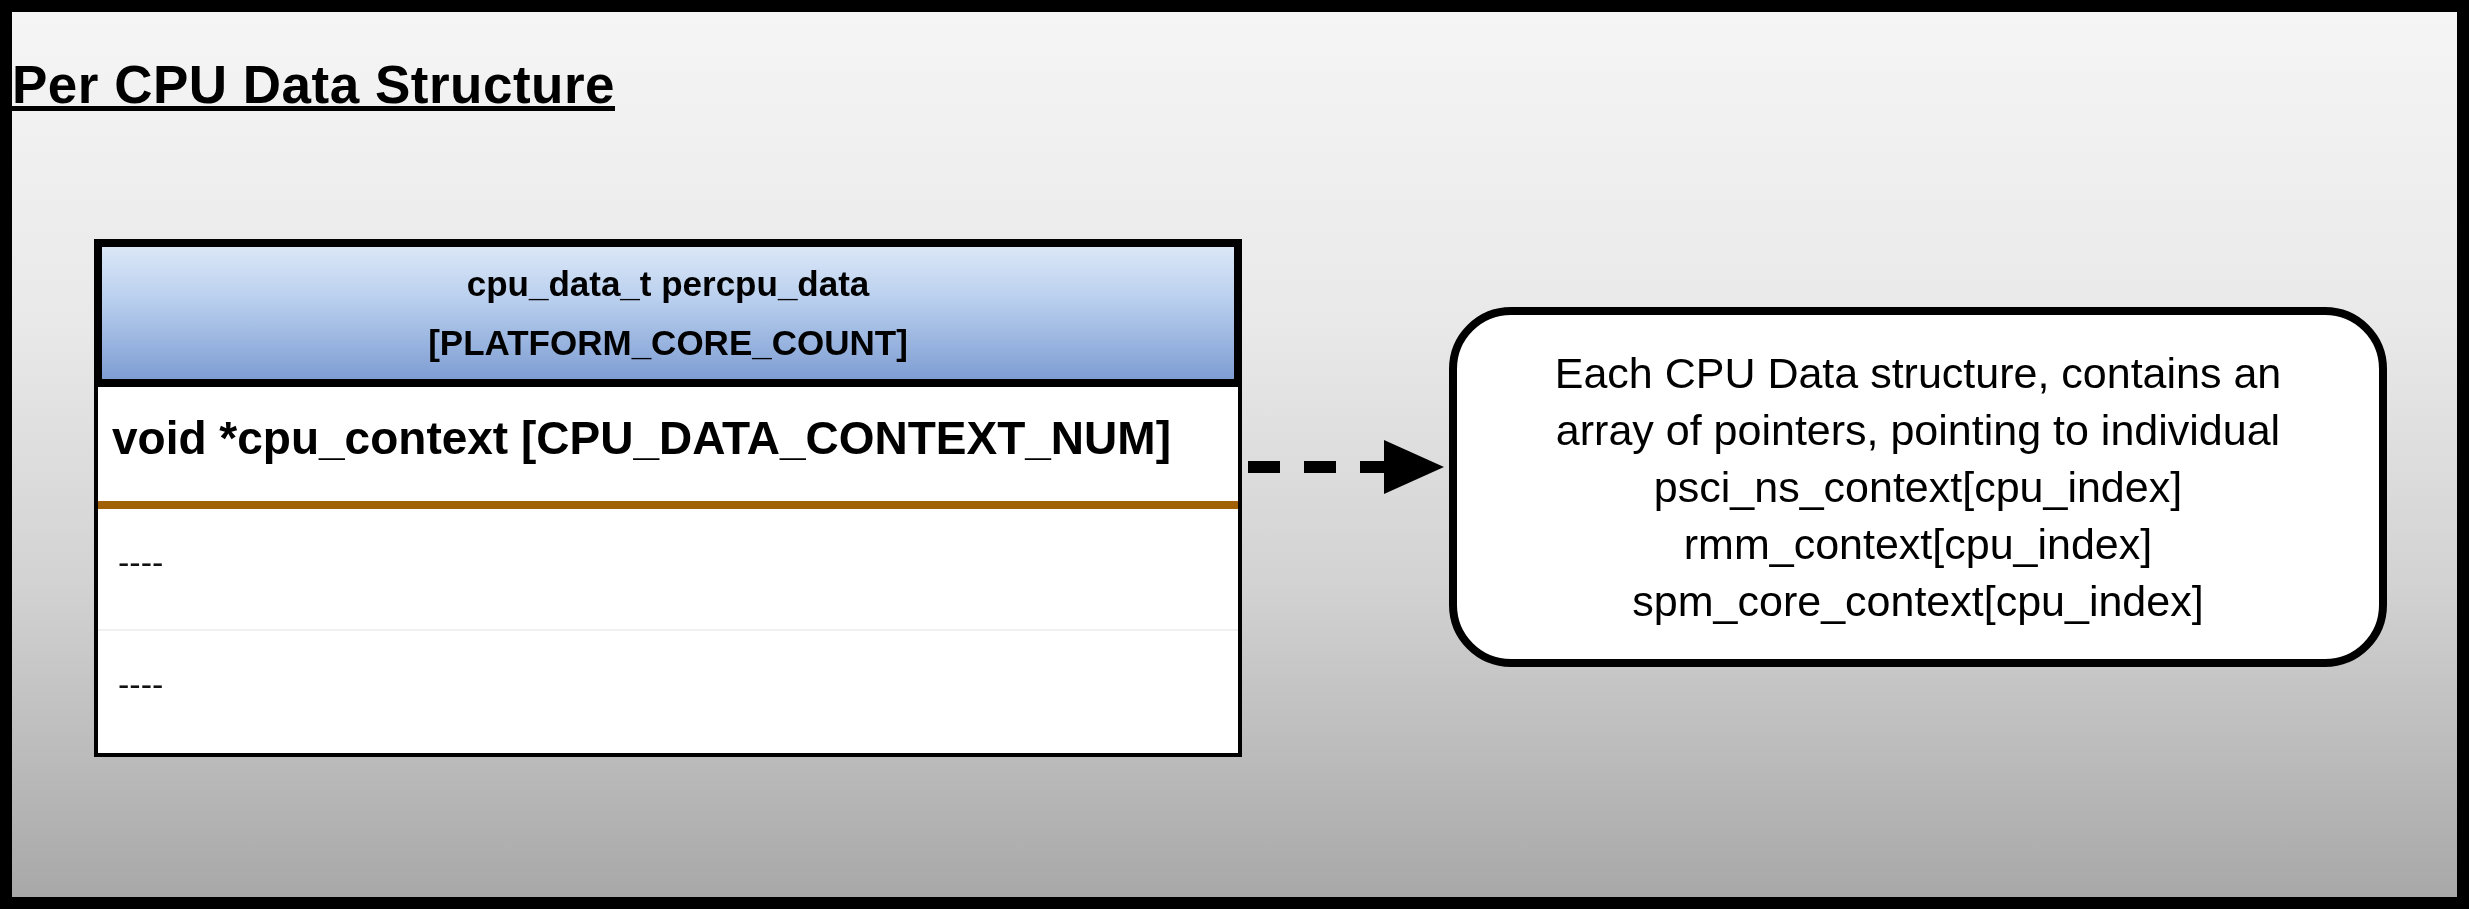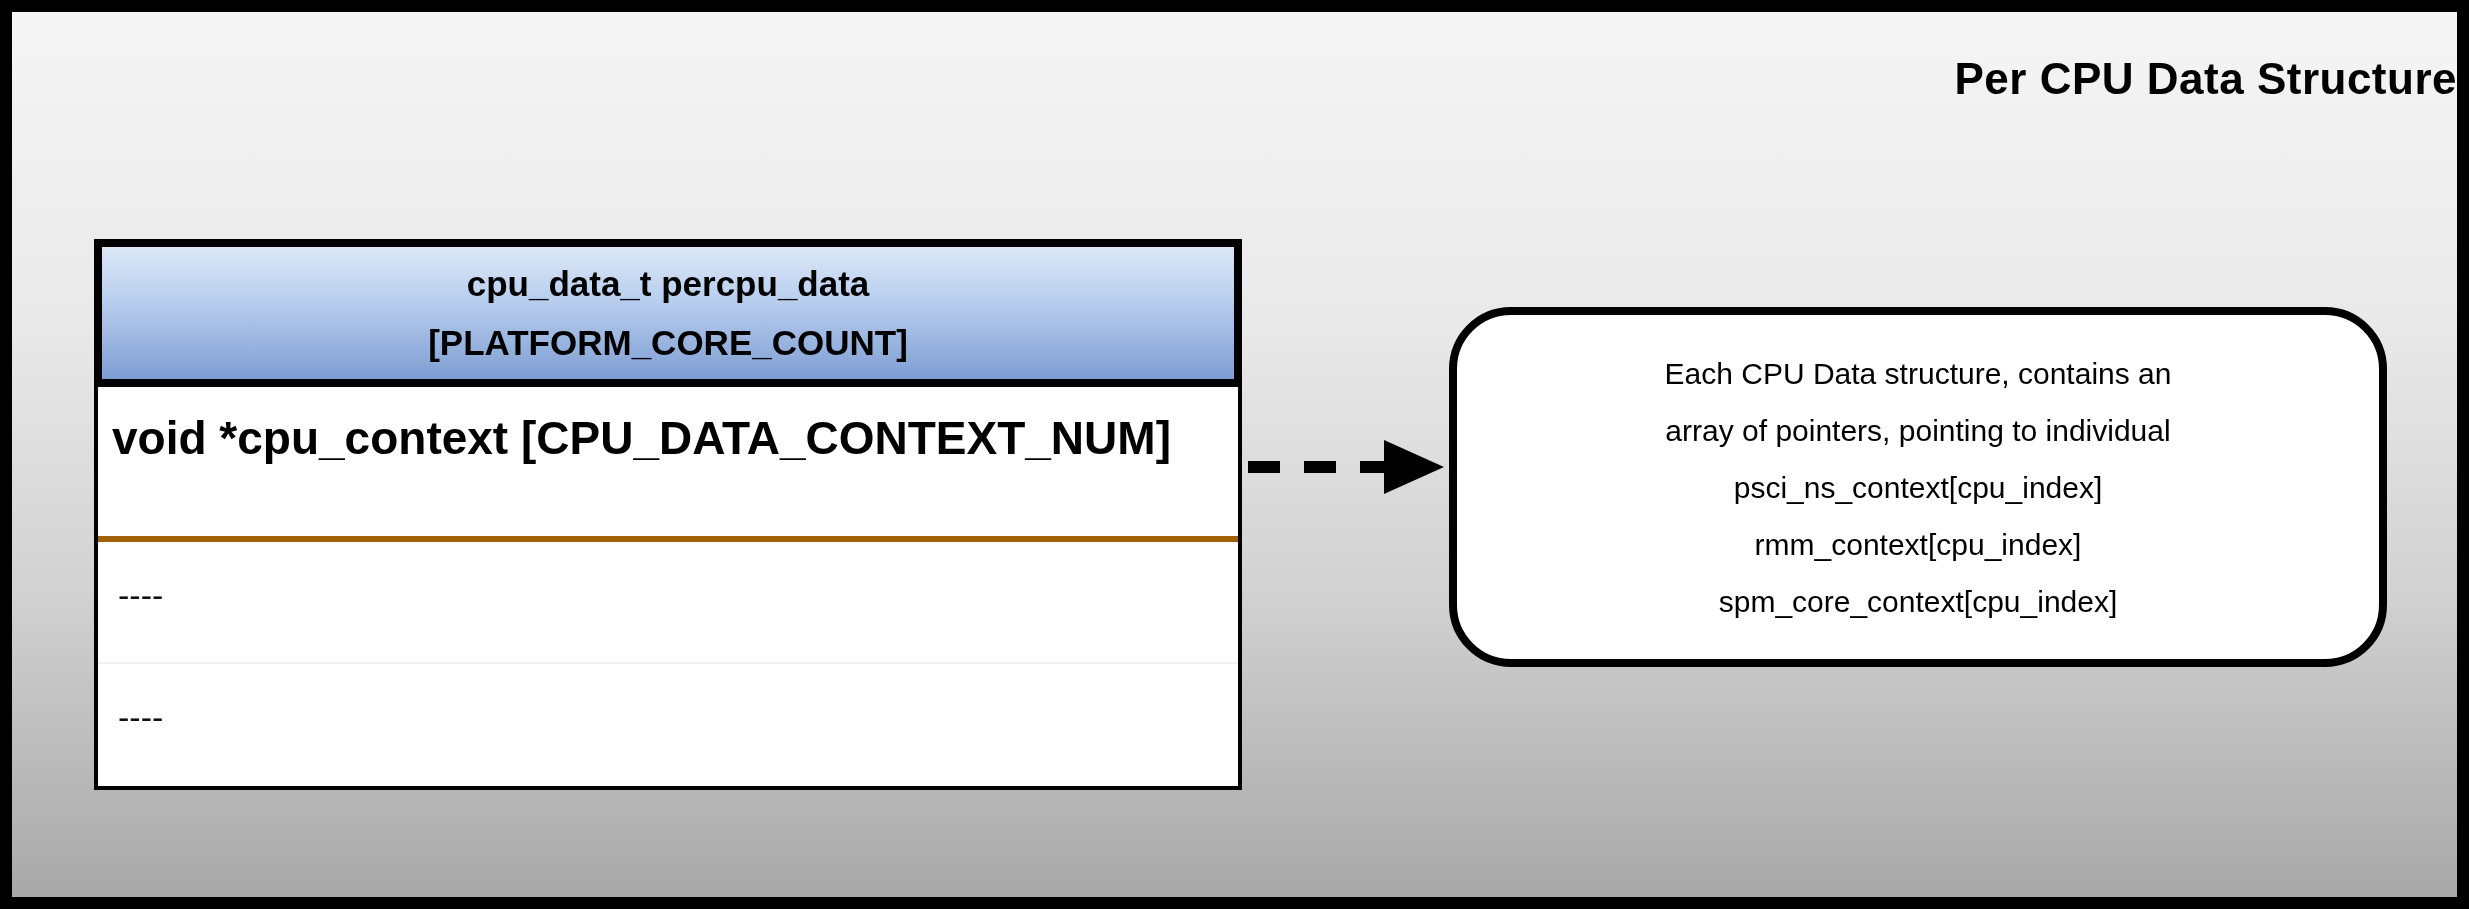--- a/index.html
+++ b/index.html
@@ -17,25 +17,26 @@
     border: 12px solid #000000;
     background: linear-gradient(180deg, #f5f5f5 0%, #e9e9e9 35%, #d2d2d2 65%, #a8a8a8 100%);
     overflow: hidden;
   }
 
   .title {
     position: absolute;
     top: 42px;
     left: 0;
     width: 100%;
-    text-align: right;
-    font-size: 44px;
+    text-align: left;
+    font-size: 53px;
     font-weight: bold;
     color: #000000;
     letter-spacing: 0.5px;
+    text-decoration: underline;
   }
 
   .cpu-table {
     position: absolute;
     left: 82px;
     top: 227px;
     width: 1148px;
   }
 
   .table-header {
@@ -59,27 +60,27 @@
     border: 4px solid #000000;
     border-top: none;
     background: #ffffff;
   }
 
   .row {
     box-sizing: border-box;
   }
 
   .row-main {
-    height: 155px;
+    height: 122px;
     padding: 24px 12px 0 14px;
     font-size: 46px;
     font-weight: bold;
     color: #000000;
     white-space: nowrap;
-    border-bottom: 6px solid #a16207;
+    border-bottom: 8px solid #a16207;
   }
 
   .row-dash {
     height: 122px;
     padding: 34px 20px 0 20px;
     font-size: 34px;
     color: #111111;
     border-bottom: 2px solid #f0f0f0;
   }
 
@@ -100,21 +101,21 @@
     top: 295px;
     width: 938px;
     height: 360px;
     background: #ffffff;
     border: 8px solid #000000;
     border-radius: 62px;
     display: flex;
     flex-direction: column;
     justify-content: center;
     align-items: center;
-    font-size: 30px;
+    font-size: 43px;
     line-height: 57px;
     color: #000000;
     text-align: center;
     padding: 20px 30px;
   }
 </style>
 </head>
 <body>
 
 <div class="canvas">

